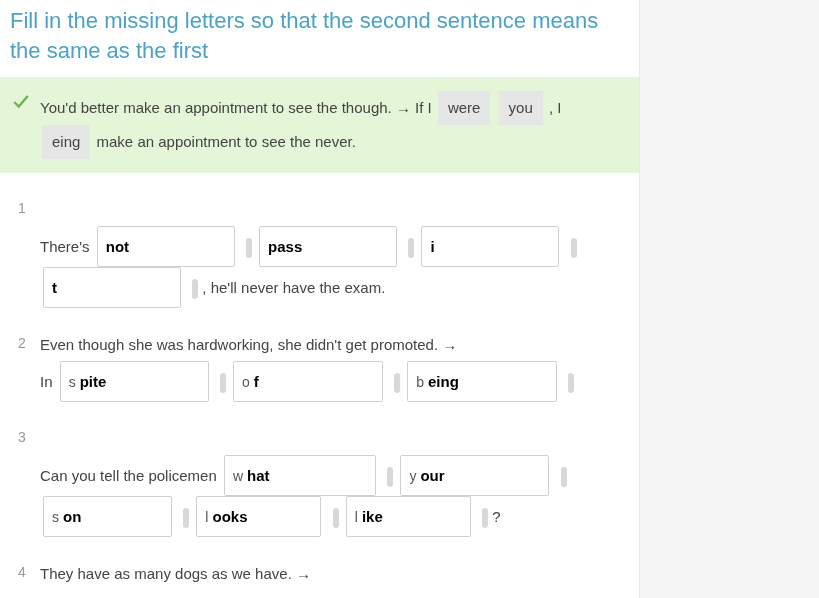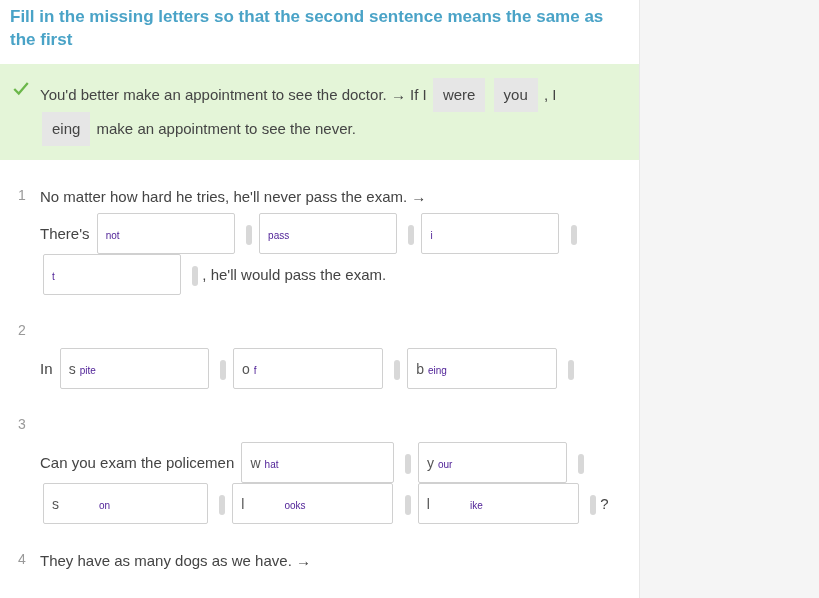--- a/index.html
+++ b/index.html
@@ -18,22 +18,22 @@
   }
   .side-col {
     width: 180px;
     height: 598px;
     float: left;
     background: #f5f5f5;
     border-left: 1px solid #e8e8e8;
   }
   .instructions {
     padding: 6px 10px 12px 10px;
-    font-size: 17px;
-    font-weight: 700;
+    font-size: 22px;
+    font-weight: 400;
     color: #4aa3c7;
     line-height: 1.35;
   }
   .example-row {
     background: #e4f5d8;
     padding: 14px 10px 14px 40px;
     position: relative;
     line-height: 2;
     color: #444;
   }
@@ -77,29 +77,29 @@
     min-width: 28px;
   }
   .prefix {
     color: #555;
     font-size: 14px;
     margin-right: 4px;
   }
   .inp {
     border: none;
     outline: none;
-    font-size: 10px;
+    font-size: 15px;
     font-family: inherit;
-    font-weight: 400;
-    color: #4c1d95;
+    font-weight: 700;
+    color: #000000;
     background: transparent;
     width: 90px;
   }
   .inp.wide { width: 120px; }
-  .inp.med { width: 100px; margin-left: 36px; }
+  .inp.med { width: 100px; }
   .slider {
     display: inline-block;
     width: 6px;
     height: 20px;
     background: #d8d8d8;
     border-radius: 3px;
     vertical-align: middle;
     margin-left: 4px;
   }
 </style>
@@ -109,61 +109,61 @@
 <div class="main-col">
 
   <div class="instructions">Fill in the missing letters so that the second sentence means the same as the first</div>
 
   <div class="example-row">
     <span class="check-icon">
       <svg viewBox="0 0 24 24" width="18" height="18">
           <path fill="none" stroke="#6bb74a" stroke-width="3" d="M3 12 L9 18 L21 4"></path>
         </svg>
     </span>
-    <span>You'd better make an appointment to see the doctor. → If I</span>
+    <span>You'd better make an appointment to see the though. → If I</span>
     <span class="filled-box">were</span>
     <span class="filled-box">you</span>
     <span>, I</span><br>
     <span class="filled-box">eing</span>
     <span>make an appointment to see the never.</span>
   </div>
 
   <div class="questions">
 
     <div class="q">
       <span class="qnum">1</span>
-      <span>No matter how hard he tries, he'll never pass the exam. →</span><br>
+      <br>
       <span>There's</span>
       <span class="input-wrap"><input class="inp wide" value="not" style=""></span>
       <span class="slider"></span>
       <span class="input-wrap"><input class="inp wide" value="pass" style=""></span>
       <span class="slider"></span>
       <span class="input-wrap"><input class="inp wide" value="i" style=""></span>
       <span class="slider"></span><br>
       <span class="input-wrap"><input class="inp wide" value="t" style=""></span>
       <span class="slider"></span>
-      <span>, he'll would pass the exam.</span>
+      <span>, he'll never have the exam.</span>
     </div>
 
     <div class="q">
       <span class="qnum">2</span>
-      <br>
+      <span>Even though she was hardworking, she didn't get promoted. →</span><br>
       <span>In</span>
       <span class="input-wrap"><span class="prefix">s</span><input class="inp wide" value="pite" style=""></span>
       <span class="slider"></span>
       <span class="input-wrap"><span class="prefix">o</span><input class="inp wide" value="f" style=""></span>
       <span class="slider"></span>
       <span class="input-wrap"><span class="prefix">b</span><input class="inp wide" value="eing" style=""></span>
       <span class="slider"></span><br>
     </div>
 
     <div class="q">
       <span class="qnum">3</span>
       <br>
-      <span>Can you exam the policemen</span>
+      <span>Can you tell the policemen</span>
       <span class="input-wrap"><span class="prefix">w</span><input class="inp wide" value="hat" style=""></span>
       <span class="slider"></span>
       <span class="input-wrap"><span class="prefix">y</span><input class="inp wide" value="our" style=""></span>
       <span class="slider"></span><br>
       <span class="input-wrap"><span class="prefix">s</span><input class="inp med" value="on" style=""></span>
       <span class="slider"></span>
       <span class="input-wrap"><span class="prefix">l</span><input class="inp med" value="ooks" style=""></span>
       <span class="slider"></span>
       <span class="input-wrap"><span class="prefix">l</span><input class="inp med" value="ike" style=""></span>
       <span class="slider"></span>

